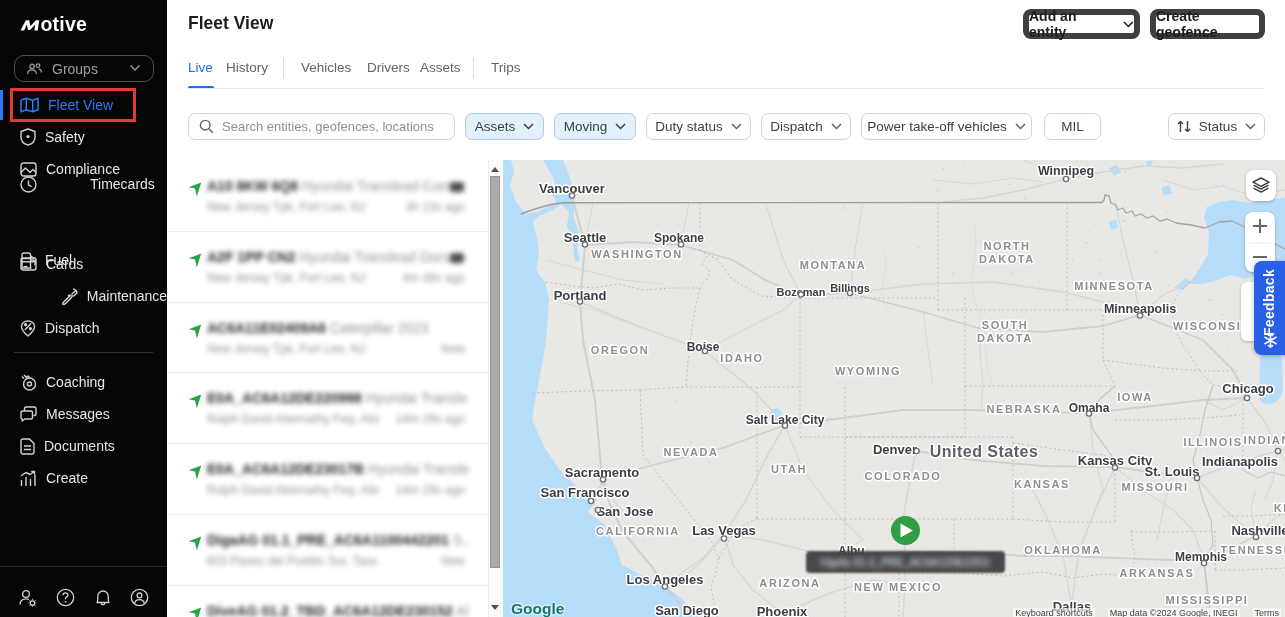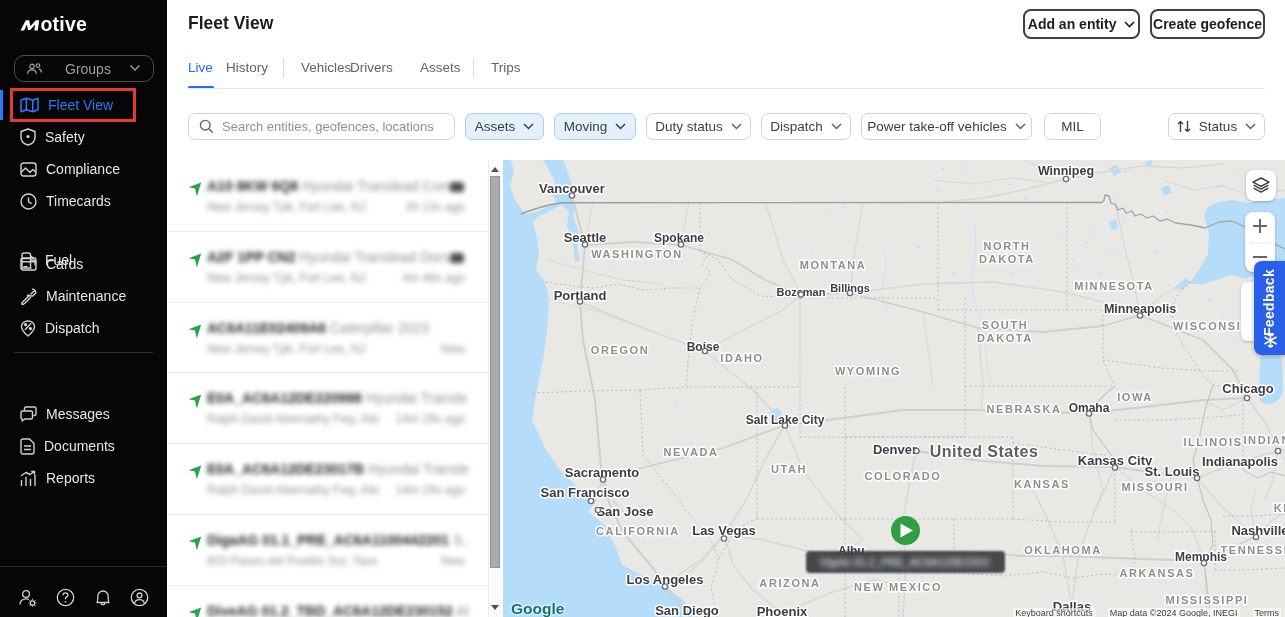--- a/index.html
+++ b/index.html
@@ -2,34 +2,34 @@
 <html><head>
 <meta charset="utf-8">
 <style>
 * { margin:0; padding:0; box-sizing:border-box; }
 html,body { width:1285px; height:617px; overflow:hidden; font-family:"Liberation Sans", sans-serif; background:#fff; }
 
 #sidebar { position:absolute; left:0; top:0; width:167px; height:617px; background:#060606; color:#e8e9ea; }
 #logo { position:absolute; left:20px; top:13px; }
 #groupsBtn { position:absolute; left:14px; top:55px; width:140px; height:27px; border:1px solid #4b4e53; border-radius:10px; display:flex; align-items:center; color:#9aa0a6; font-size:14px; }
 #groupsBtn svg { margin-left:11px; }
-#groupsBtn .lbl { margin-left:22px; }
+#groupsBtn .lbl { margin-left:9px; }
 #groupsBtn .chev { position:absolute; right:12px; top:8px; }
 .navitem { position:absolute; left:0; width:167px; height:32px; display:flex; align-items:center; font-size:14px; color:#e4e6e8; }
 .navitem svg { margin-left:20px; flex:none; }
 .navitem .lbl { margin-left:9px; white-space:nowrap; }
 .nav-active { color:#2b7bf7; }
 #redbox { position:absolute; left:10px; top:88px; width:126px; height:34px; border:3px solid #e23b33; }
 #bluebar { position:absolute; left:0; top:90px; width:3px; height:30px; background:#2b7bf7; }
 .sidediv { position:absolute; left:14px; width:139px; height:1px; background:#323538; }
 #bottomicons { position:absolute; left:0; top:578px; width:167px; height:39px; display:flex; align-items:center; justify-content:space-between; padding:0 18px; }
 
 #header { position:absolute; left:167px; top:0; width:1118px; height:160px; background:#fff; }
 #title { position:absolute; left:21px; top:13px; font-size:17.5px; font-weight:bold; color:#1c1d1f; }
-.topbtn { position:absolute; top:9px; height:30px; border:2px solid #404040; border-radius:8px; background:#fff; font-size:14px; font-weight:bold; color:#1c1d1f; display:flex; align-items:center; justify-content:center; }
+.topbtn { position:absolute; top:9px; height:30px; border:6px solid #404040; border-radius:8px; background:#fff; font-size:14px; font-weight:bold; color:#1c1d1f; display:flex; align-items:center; justify-content:center; }
 #addentity { left:856px; width:117px; }
 #creategeo { left:983px; width:115px; }
 .tab { position:absolute; top:60px; font-size:13.5px; color:#5f6468; }
 .tab.active { color:#1a6ef5; }
 #tabline { position:absolute; left:21px; top:88px; width:1077px; height:1px; background:#e7e8ea; }
 #tabunder { position:absolute; left:21px; top:86px; width:26px; height:3px; background:#1a6ef5; border-radius:2px; }
 .tabsep { position:absolute; top:58px; width:1px; height:20px; background:#dcdee0; }
 
 #search { position:absolute; left:21px; top:113px; width:267px; height:27px; border:1px solid #d2d4d8; border-radius:7px; display:flex; align-items:center; color:#8d9196; font-size:13px; }
 #search svg { margin-left:10px; }
@@ -99,77 +99,85 @@
       </svg>
     <span class="lbl">Safety</span>
   </div>
   <div class="navitem" style="top:153px;">
     <svg width="17" height="15" viewBox="0 0 17 15" fill="none" stroke="#cfd2d5" stroke-width="1.4" stroke-linejoin="round">
         <rect x="1" y="1" width="15" height="13" rx="2.5"></rect>
         <path d="M1 10.5 L5.5 6 L10 10.5 L13 7.5 L16 10.5"></path>
       </svg>
     <span class="lbl">Compliance</span>
   </div>
-  <div class="navitem" style="top:185px;">
+  <div class="navitem" style="top:168px;gap:44px;">
     <svg width="17" height="17" viewBox="0 0 17 17" fill="none" stroke="#cfd2d5" stroke-width="1.4">
         <circle cx="8.5" cy="8.5" r="7.5"></circle>
         <path d="M8.5 4.5 L8.5 8.8 L11.6 10.6"></path>
       </svg>
     <span class="lbl">Timecards</span>
   </div>
   <div class="navitem" style="top:216px;margin-top:28px;">
     <svg width="16" height="17" viewBox="0 0 16 17" fill="none" stroke="#cfd2d5" stroke-width="1.4" stroke-linejoin="round">
         <path d="M2 16 L2 3 C2 1.9 2.9 1 4 1 L8.5 1 C9.6 1 10.5 1.9 10.5 3 L10.5 16 Z M2 6.5 L10.5 6.5 M1 16 L11.5 16"></path>
         <path d="M10.5 8 L13 8 C14.1 8 15 8.9 15 10 L15 13.2 M10.8 4 L13.8 6.5"></path>
       </svg>
     <span class="lbl">Fuel</span>
   </div>
   <div class="navitem" style="top:248px;">
     <svg width="17" height="14" viewBox="0 0 17 14" fill="none" stroke="#cfd2d5" stroke-width="1.4">
         <rect x="1" y="1" width="15" height="12" rx="2"></rect>
         <path d="M1 4.8 L16 4.8 M3.5 9.8 L7.5 9.8"></path>
       </svg>
     <span class="lbl">Cards</span>
   </div>
-  <div class="navitem" style="top:280px;">
+  <div class="navitem" style="top:280px;justify-content:flex-end;">
     <svg width="17" height="17" viewBox="0 0 17 17" fill="none" stroke="#cfd2d5" stroke-width="1.4" stroke-linejoin="round">
         <path d="M10.5 6.5 L14.5 2.5 M12 1.2 C13.8 0.8 16.2 3.2 15.8 5 L13 7.8 C12 8.2 9 8 8.2 7 L7 8.2 M9.8 7 L3 13.8 C2.2 14.6 1 15.6 2.2 16.4 C3.2 17 4 16 4.6 15.4 L11 9"></path>
       </svg>
     <span class="lbl">Maintenance</span>
   </div>
   <div class="navitem" style="top:312px;">
     <svg width="16" height="17" viewBox="0 0 16 17" fill="none" stroke="#cfd2d5" stroke-width="1.4" stroke-linejoin="round">
         <path d="M8 16 C8 16 14.5 10.8 14.5 6.6 C14.5 3 11.6 1 8 1 C4.4 1 1.5 3 1.5 6.6 C1.5 10.8 8 16 8 16 Z"></path>
         <path d="M5.2 9.4 L10.8 3.8 M5.4 4.4 L5.4 4.4 M10.6 8.8 L10.6 8.8" stroke-linecap="round"></path>
         <circle cx="5.6" cy="4.6" r="1"></circle>
         <circle cx="10.4" cy="8.6" r="1"></circle>
       </svg>
     <span class="lbl">Dispatch</span>
   </div>
   <div class="sidediv" style="top:352px;"></div>
+  <div class="navitem" style="top:366px;">
+    <svg width="17" height="17" viewBox="0 0 17 17" fill="none" stroke="#cfd2d5" stroke-width="1.4" stroke-linejoin="round">
+        <path d="M4 4.5 L2 2.5 M4 1 L6.5 3.5 L8 2 L10 4"></path>
+        <circle cx="9.5" cy="10" r="6"></circle>
+        <circle cx="9.5" cy="10" r="2"></circle>
+      </svg>
+    <span class="lbl">Coaching</span>
+  </div>
   <div class="navitem" style="top:398px;">
     <svg width="17" height="16" viewBox="0 0 17 16" fill="none" stroke="#cfd2d5" stroke-width="1.4" stroke-linejoin="round">
         <path d="M4.5 4.5 L4.5 2.5 C4.5 1.7 5.2 1 6 1 L14.5 1 C15.3 1 16 1.7 16 2.5 L16 8 C16 8.8 15.3 9.5 14.5 9.5 L13.5 9.5"></path>
         <path d="M1 6.5 C1 5.7 1.7 5 2.5 5 L11 5 C11.8 5 12.5 5.7 12.5 6.5 L12.5 11.5 C12.5 12.3 11.8 13 11 13 L4.8 13 L2.2 15 L2.2 13 C1.5 13 1 12.3 1 11.5 Z"></path>
       </svg>
     <span class="lbl">Messages</span>
   </div>
   <div class="navitem" style="top:430px;">
     <svg width="15" height="17" viewBox="0 0 15 17" fill="none" stroke="#cfd2d5" stroke-width="1.4" stroke-linejoin="round">
         <path d="M1 3 C1 1.9 1.9 1 3 1 L9.5 1 L14 5.5 L14 14 C14 15.1 13.1 16 12 16 L3 16 C1.9 16 1 15.1 1 14 Z"></path>
         <path d="M4 8 L11 8 M4 11.5 L11 11.5"></path>
       </svg>
     <span class="lbl">Documents</span>
   </div>
   <div class="navitem" style="top:462px;">
     <svg width="17" height="16" viewBox="0 0 17 16" fill="none" stroke="#cfd2d5" stroke-width="1.4" stroke-linecap="round">
         <path d="M1.5 15.5 L1.5 10.5 M6 15.5 L6 7.5 M10.5 15.5 L10.5 9.5 M15 15.5 L15 5.5"></path>
         <path d="M1.5 5.5 L6 2.5 L10 4.5 L14.5 1.5 M14.5 1.5 L11.8 1.5 M14.5 1.5 L14.5 4.2" stroke-linejoin="round"></path>
       </svg>
-    <span class="lbl">Reports</span>
+    <span class="lbl">Create</span>
   </div>
   <div class="sidediv" style="top:566px;left:0;width:167px;background:#27292c;"></div>
   <div id="bottomicons">
     <svg width="20" height="18" viewBox="0 0 20 18" fill="none" stroke="#cfd2d5" stroke-width="1.3">
         <circle cx="8" cy="5" r="3.4"></circle>
         <path d="M2 15.5 C2 11.9 4.7 9.8 8 9.8 C9 9.8 10 10 10.8 10.4"></path>
         <circle cx="14.5" cy="14" r="2.2"></circle>
         <path d="M14.5 10.8 L14.5 9.8 M14.5 17.2 L14.5 18 M17.7 14 L18.5 14 M11.3 14 L10.5 14 M16.8 11.7 L17.4 11.1 M12.2 16.3 L11.6 16.9 M16.8 16.3 L17.4 16.9 M12.2 11.7 L11.6 11.1" stroke-width="1.1"></path>
       </svg>
     <svg width="19" height="19" viewBox="0 0 19 19" fill="none" stroke="#cfd2d5" stroke-width="1.3">
@@ -193,21 +201,21 @@
 <div id="header">
   <div id="title">Fleet View</div>
   <div class="topbtn" id="addentity">Add an entity&nbsp;&nbsp;<svg width="11" height="7" viewBox="0 0 11 7" fill="none" stroke="#1c1d1f" stroke-width="1.6">
         <path d="M1 1 L5.5 5.5 L10 1"></path>
       </svg></div>
   <div class="topbtn" id="creategeo">Create geofence</div>
   <div class="tab active" style="left:21px;">Live</div>
   <div class="tab" style="left:59px;">History</div>
   <div class="tabsep" style="left:116px;"></div>
   <div class="tab" style="left:134px;">Vehicles</div>
-  <div class="tab" style="left:183px;">Drivers</div>
+  <div class="tab" style="left:200px;">Drivers</div>
   <div class="tab" style="left:253px;">Assets</div>
   <div class="tabsep" style="left:306px;"></div>
   <div class="tab" style="left:324px;">Trips</div>
   <div id="tabunder"></div>
   <div id="tabline"></div>
   <div id="search">
     <svg width="15" height="15" viewBox="0 0 15 15" fill="none" stroke="#5f6368" stroke-width="1.4">
         <circle cx="6.2" cy="6.2" r="4.8"></circle>
         <path d="M9.8 9.8 L13.8 13.8"></path>
       </svg>

